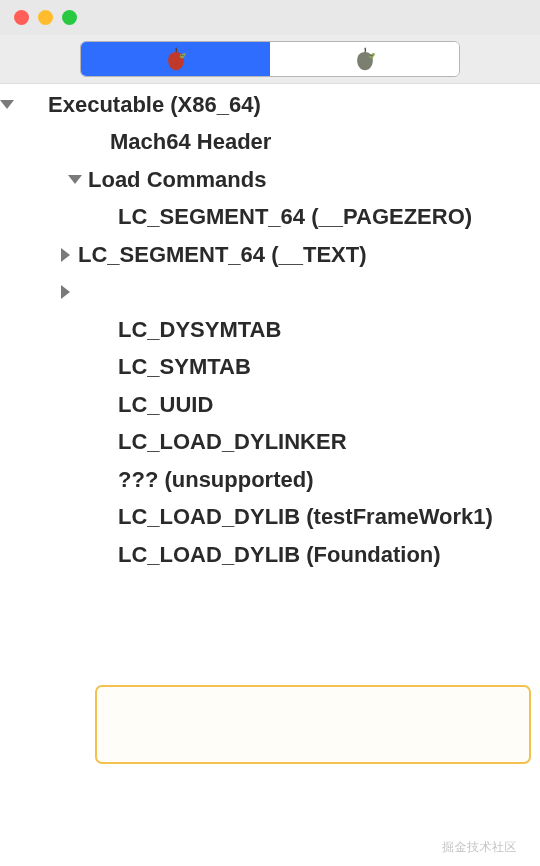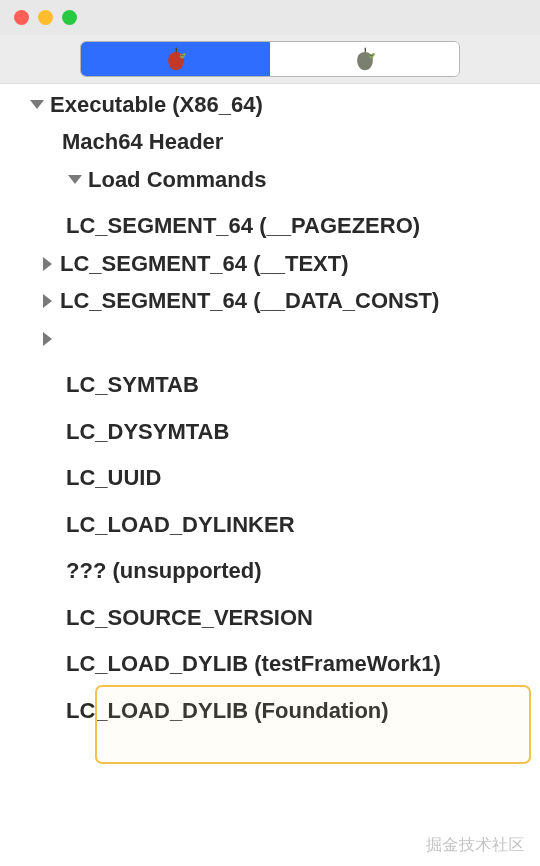--- a/index.html
+++ b/index.html
@@ -92,38 +92,38 @@
       border-right: 7px solid transparent;
       border-top: 9px solid #7a7a7a;
     }
     .tri-right {
       width: 0; height: 0;
       border-top: 7px solid transparent;
       border-bottom: 7px solid transparent;
       border-left: 9px solid #7a7a7a;
     }
     .label { white-space: nowrap; }
-    .ind0 { padding-left: 30px; }
-    .ind1 { padding-left: 62px; }
+    .ind0 { padding-left: 0; gap: 28px; }
+    .ind1 { padding-left: 62px; margin-left: 48px; }
     .ind1d { padding-left: 68px; }
-    .ind2 { padding-left: 66px; margin-top: 9px; }
-    .ind2d { padding-left: 40px; }
+    .ind2 { padding-left: 118px; }
+    .ind2d { padding-left: 58px; }
     .highlight-box {
       position: absolute;
       border: 2px solid #f2c14e;
       border-radius: 7px;
       pointer-events: none;
       background: rgba(252, 227, 159, 0.08);
     }
     .watermark {
       position: absolute;
       bottom: 10px;
-      right: 15px;
+      right: 23px;
       color: rgba(120,120,120,0.45);
-      font-size: 16px;
+      font-size: 12px;
       font-weight: 500;
       letter-spacing: 0.5px;
     }
     .tree-rows { position: relative; }
   </style>
 </head>
 <body>
 
 <div class="titlebar">
   <div class="traffic-light tl-close"></div>
@@ -187,44 +187,35 @@
     <div class="row ind2d">
       <span class="disclosure">
           <span class="tri-right"></span>
         </span>
       <span class="label">LC_SEGMENT_64 (__TEXT)</span>
     </div>
     <div class="row ind2d">
       <span class="disclosure">
           <span class="tri-right"></span>
         </span>
-      <span class="label">LC_SEGMENT_64 (__DATA_CONST)</span>
-    </div>
-    <div class="row ind2d">
-      <span class="disclosure">
-          <span class="tri-right"></span>
-        </span>
+    </div>
+    <div class="row ind2">
+      <span class="label">LC_DYSYMTAB</span>
     </div>
     <div class="row ind2">
       <span class="label">LC_SYMTAB</span>
     </div>
     <div class="row ind2">
-      <span class="label">LC_DYSYMTAB</span>
-    </div>
-    <div class="row ind2">
       <span class="label">LC_UUID</span>
     </div>
     <div class="row ind2">
       <span class="label">LC_LOAD_DYLINKER</span>
     </div>
     <div class="row ind2">
       <span class="label">??? (unsupported)</span>
-    </div>
-    <div class="row ind2">
-      <span class="label">LC_SOURCE_VERSION</span>
     </div>
     <div class="row ind2">
       <span class="label">LC_LOAD_DYLIB (testFrameWork1)</span>
     </div>
     <div class="row ind2">
       <span class="label">LC_LOAD_DYLIB (Foundation)</span>
     </div>
 
     <div class="highlight-box" style="top:599px; left:95px; width:436px; height:79px;"></div>
   </div>

